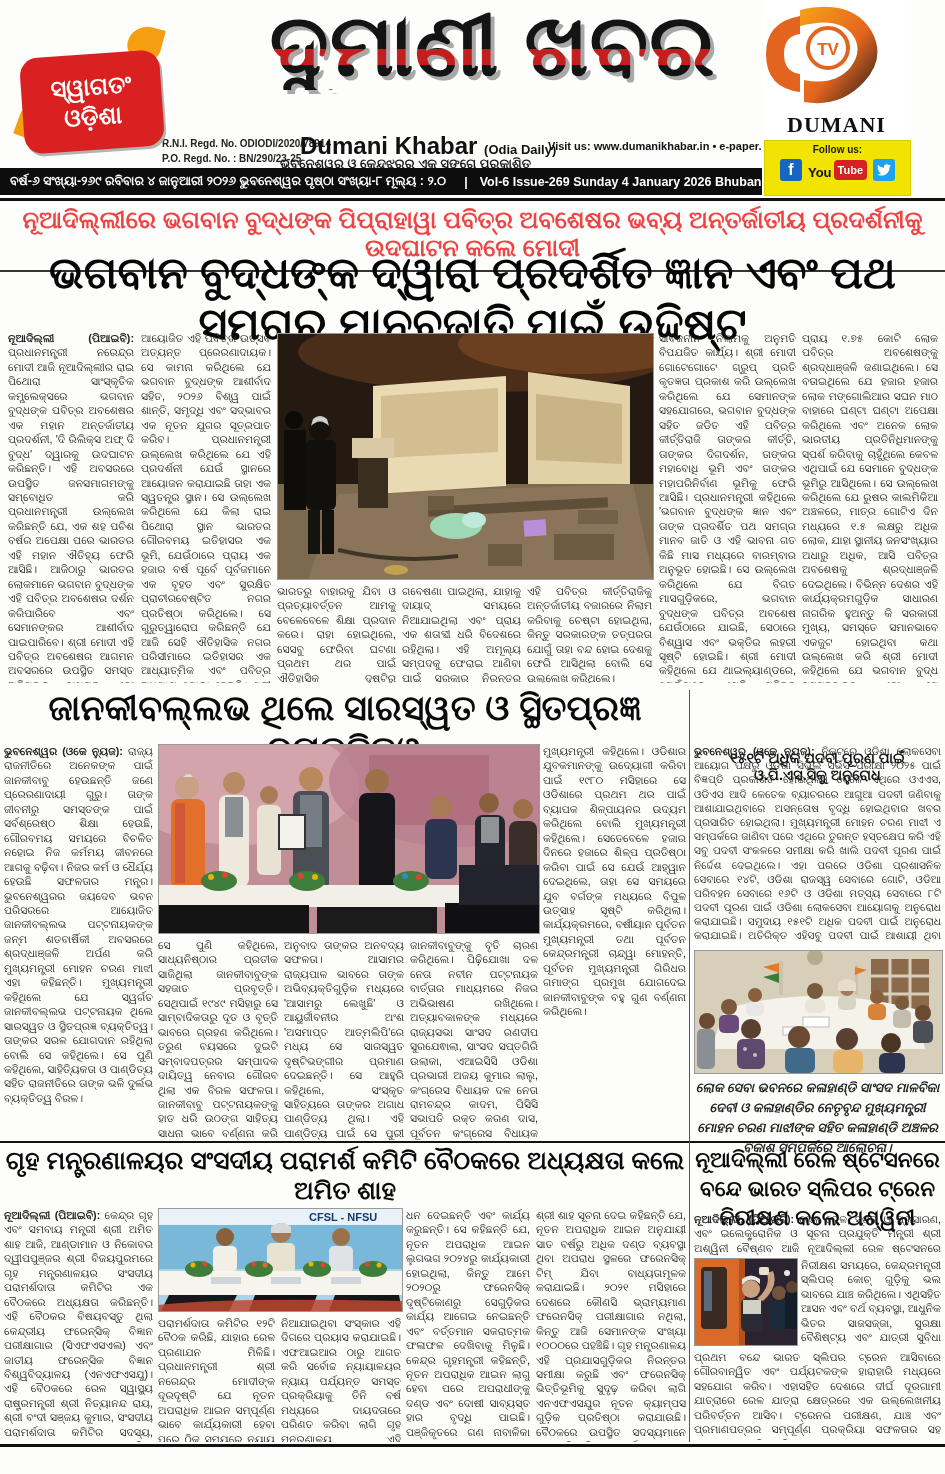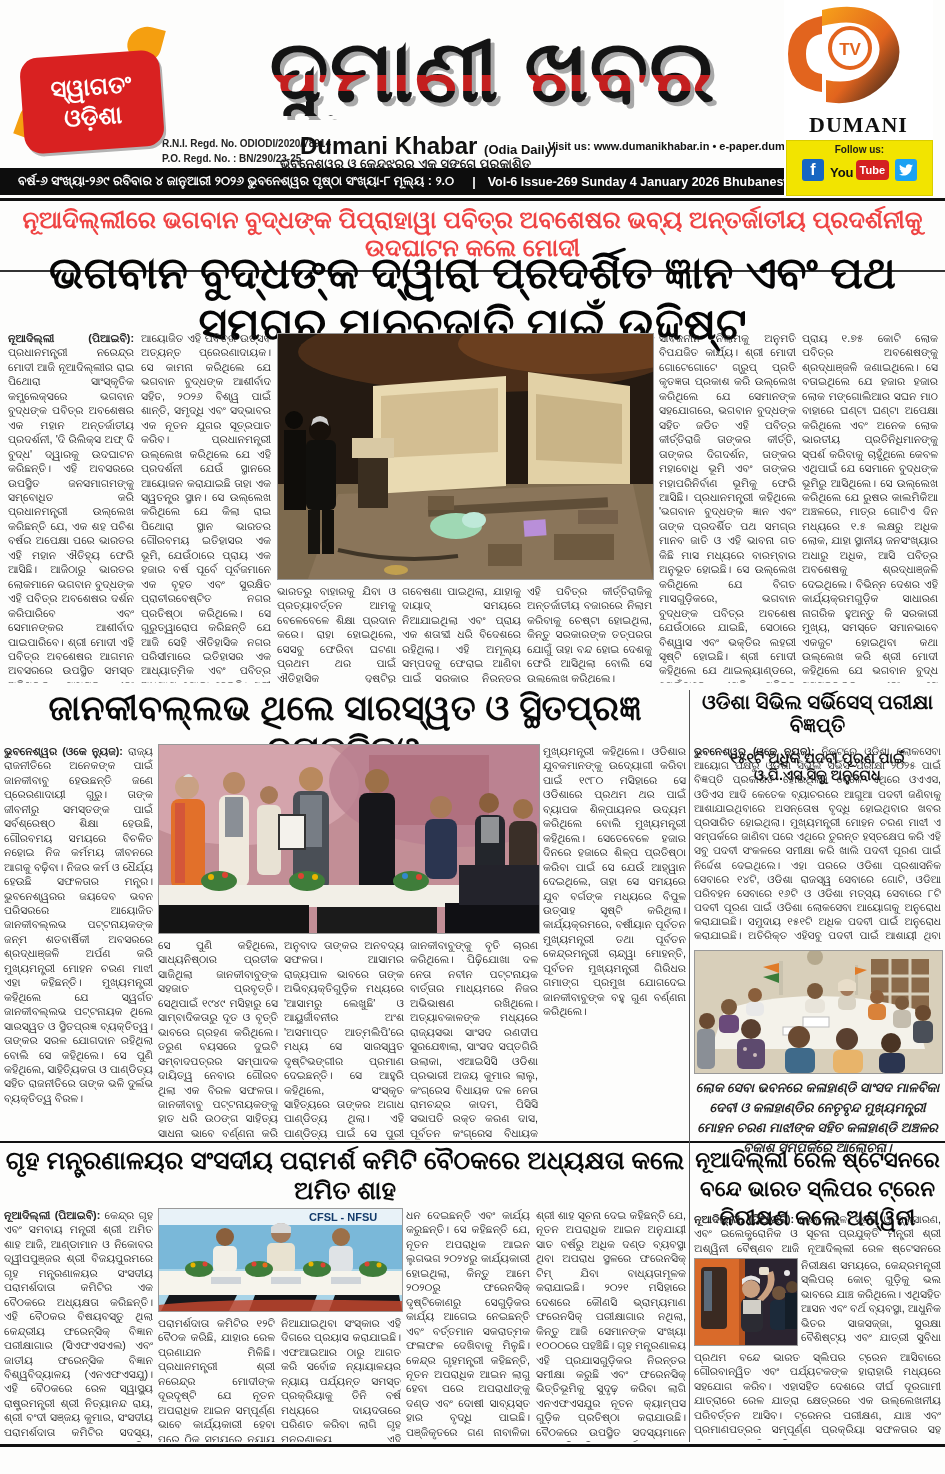--- a/index.html
+++ b/index.html
@@ -9,35 +9,35 @@
   .col{position:absolute;overflow:hidden;text-align:justify;font-size:10.8px;line-height:1.34;color:#222;}
   .dl{font-weight:bold;}
   .rule{position:absolute;background:#111;}
   
   .badge{position:absolute;left:22px;top:34px;width:140px;height:96px;background:#d92121;
          border-radius:18px;transform:rotate(-4deg);box-shadow:2px 3px 0 #b3b3b3;
          display:flex;flex-direction:column;align-items:center;justify-content:center;z-index:3;}
   .badge div{color:#fff;font-weight:bold;font-size:24px;line-height:1.25;}
   .flame{position:absolute;width:34px;height:34px;background:#f59f10;border-radius:80% 0 55% 55%;}
   .regs{position:absolute;left:162px;top:136px;font-size:10px;font-weight:bold;color:#222;line-height:1.5;}
-  .mast{position:absolute;left:200px;top:26px;width:585px;text-align:center;
+  .mast{position:absolute;left:200px;top:0;width:585px;text-align:center;
         font-size:86px;font-weight:900;letter-spacing:1px;line-height:1.05;
         background:linear-gradient(180deg,#141414 55%,#c41f1f 55%,#c41f1f 72%,#141414 72%);
         -webkit-background-clip:text;background-clip:text;color:transparent;
         text-shadow:none;filter:drop-shadow(4px 4px 0 #a8a8a8);white-space:nowrap;}
   .mast-en{position:absolute;left:300px;top:132px;font-size:24px;font-weight:bold;color:#111;white-space:nowrap;}
   .mast-en small{font-size:13px;font-weight:bold;}
   .visit{position:absolute;left:548px;top:140px;font-size:11px;font-weight:bold;color:#111;white-space:nowrap;}
   .pub{position:absolute;left:280px;top:156px;width:310px;text-align:left;font-size:13px;font-weight:bold;color:#1a1a1a;}
   .datebar{position:absolute;left:0;top:168px;width:796px;height:27px;background:#0d0d0d;color:#fff;
            display:flex;align-items:center;font-weight:bold;font-size:12.5px;}
-  .datebar .lft{padding-left:18px;white-space:nowrap;}
+  .datebar .lft{padding-left:10px;white-space:nowrap;}
   .datebar .sep{margin:0 12px 0 18px;color:#fff;}
   .datebar .rgt{white-space:nowrap;}
-  .tvzone{position:absolute;left:784px;top:0;width:149px;height:196px;background:#fff;}
+  .tvzone{position:absolute;left:762px;top:0;width:149px;height:196px;background:#fff;}
   .tvname{position:absolute;left:0;top:112px;width:149px;text-align:center;
           font-family:"Liberation Serif","DejaVu Serif",serif;font-weight:bold;font-size:22px;letter-spacing:1px;color:#111;}
   .follow{position:absolute;left:2px;top:140px;width:145px;height:54px;background:#f2e400;border:1px solid #d9cd00;}
   .follow .ft{font-size:10px;font-weight:bold;text-align:center;margin-top:3px;}
   .icons{display:flex;justify-content:center;align-items:center;gap:6px;margin-top:4px;}
   .fb{width:22px;height:22px;background:#1766c2;color:#fff;font-weight:bold;font-size:16px;
       display:flex;align-items:center;justify-content:center;border-radius:3px;}
   .yt{display:flex;align-items:flex-end;gap:2px;font-weight:bold;}
   .yt .you{font-size:13px;color:#111;}
   .yt .tube{background:#d42121;color:#fff;font-size:11px;padding:4px 4px;border-radius:4px;}
@@ -234,21 +234,20 @@
       <rect x="300" y="120" width="80" height="40" fill="#23232b"></rect>
     </svg>
   </div>
 
   <div class="col" style="left:543px;top:744px;width:143px;height:396px;">ମୁଖ୍ୟମନ୍ତ୍ରୀ କହିଥିଲେ। ଓଡିଶାର ଯୁବକମାନଙ୍କୁ ଉଦ୍ୟୋଗୀ କରିବା ପାଇଁ ୧୯୮୦ ମସିହାରେ ସେ ଓଡିଶାରେ ପ୍ରଥମ ଥର ପାଇଁ ବ୍ୟାପକ ଶିଳ୍ପାୟନର ଉଦ୍ୟମ କରିଥିଲେ ବୋଲି ମୁଖ୍ୟମନ୍ତ୍ରୀ କହିଥିଲେ। ସେତେବେଳେ ହଜାର ଦିନରେ ହଜାରେ ଶିଳ୍ପ ପ୍ରତିଷ୍ଠା କରିବା ପାଇଁ ସେ ଯେଉଁ ଆହ୍ୱାନ ଦେଇଥିଲେ, ତାହା ସେ ସମୟରେ ଯୁବ ବର୍ଗଙ୍କ ମଧ୍ୟରେ ବିପୁଳ ଉତ୍ସାହ ସୃଷ୍ଟି କରିଥିଲା। କାର୍ଯ୍ୟକ୍ରମରେ, ବର୍ଷୀୟାନ ପୂର୍ବତନ ମୁଖ୍ୟମନ୍ତ୍ରୀ ତଥା ପୂର୍ବତନ କେନ୍ଦ୍ରମନ୍ତ୍ରୀ ଚାନ୍ଦ୍ୱା ମୋହନ୍ତି, ପୂର୍ବତନ ମୁଖ୍ୟମନ୍ତ୍ରୀ ଗିରିଧର ଗମାଙ୍ଗ ପ୍ରମୁଖ ଯୋଗଦେଇ ଜାନକୀବାବୁଙ୍କ ବହୁ ଗୁଣ ବର୍ଣ୍ଣନା କରିଥିଲେ।</div>
 
   <div class="col" style="left:158px;top:938px;width:120px;height:202px;">ସେ ପୁଣି କହିଥିଲେ, ସାଧ୍ୟନିଷ୍ଠାର ପ୍ରତୀକ ସାଜିଥିଲା ଜାନକୀବାବୁଙ୍କ ସହଜାତ ପ୍ରବୃତ୍ତି। ସେଥିପାଇଁ ୧୯୪୯ ମସିହାରୁ ସେ ସାମ୍ବାଦିକତାରୁ ଦୂତ ଓ ବୃତ୍ତି ଭାବରେ ଗ୍ରହଣ କରିଥିଲେ। ତରୁଣ ବୟସରେ ଦୁଇଟି ସମ୍ବାଦପତ୍ରର ସମ୍ପାଦକ ଦାୟିତ୍ୱ ନେବାର ଗୌରବ ଥିଲା ଏକ ବିରଳ ସଫଳତା। ଜାନକୀବାବୁ ପଟ୍ଟନାୟକଙ୍କୁ ହାତ ଧରି ଉଠଙ୍ଗ ସାହିତ୍ୟ ସାଧନା ଭାବେ ବର୍ଣ୍ଣନା କରି ମୁଖ୍ୟମନ୍ତ୍ରୀ କହିଥିଲେ ଯେ, ୧୯୫୬ ମସିହାରେ ଜାନକୀ ବାବୁ ଲେଖିଥିବା 'ଗୌରବ ଦ୍ୱହ' ପୁସ୍ତକଟି ପ୍ରଥମ ପୁରସ୍କୃତ ସାହିତ୍ୟିକ କୃତି। ପରେ ସେ ରାମାୟଣ, ମହାଭାରତ ଓ ଶ୍ରୀମଦ୍ ଭାଗବତର ଓଡ଼ିଆ ଅନୁବାଦ କରିଥିଲେ। କବି ଭର୍ତ୍ତୃହରିଙ୍କ ଲିଖିତ 'ଶୃଙ୍ଗାର ଶତକ', 'ନୀତି ଶତକ' ଓ 'ବୈରାଗ୍ୟ ଶତକ'ର</div>
   <div class="col" style="left:284px;top:938px;width:120px;height:202px;">ଅନୁବାଦ ତାଙ୍କର ଅନବଦ୍ୟ ସଫଳତା। ଆସାମର ରାଜ୍ୟପାଳ ଭାବରେ ତାଙ୍କ ଅଭିବ୍ୟକ୍ତିଗୁଡ଼ିକ ମଧ୍ୟରେ 'ଆସାମରୁ ଲେଖୁଛି' ଓ ଆୟୁର୍ଜୀବନୀର ଅଂଶ 'ଅସମାପ୍ତ ଆତ୍ମଲିପି'ରେ ମଧ୍ୟ ସେ ସାରସ୍ୱତ ଦୃଷ୍ଟିଭଙ୍ଗୀର ପ୍ରମାଣ ଦେଇଛନ୍ତି। ସେ ଆହୁରି କହିଥିଲେ, ସଂସ୍କୃତ ସାହିତ୍ୟରେ ତାଙ୍କର ଅଗାଧ ପାଣ୍ଡିତ୍ୟ ଥିଲା। ଏହି ପାଣ୍ଡିତ୍ୟ ପାଇଁ ସେ ପୁରୀ ଶ୍ରୀଜଗନ୍ନାଥ ସଂସ୍କୃତ ବିଶ୍ୱବିଦ୍ୟାଳୟରୁ ପ୍ରଜ୍ଞାନ ଦାକ୍ଷ୍ୟତି ଓ ତିରୁପତି ରାଷ୍ଟ୍ରୀୟ ସଂସ୍କୃତ ସଂସ୍ଥାରୁ ଡି. ଲିଟ ଉପାଧି ଲାଭ କରିଥିଲେ। ଜୀବନର ଶେଷ ପର୍ଯ୍ୟନ୍ତ ସେ ତିରୁପତି ସଂସ୍କୃତ ବିଶ୍ୱବିଦ୍ୟାଳୟର କୁଳାଧିପତି ହିସାବରେ ପୂର୍ଣ୍ଣକାଳ ଦାୟିତ୍ୱ ନିର୍ବାହ କରିଥିଲେ। ଭାଷା, ସାହିତ୍ୟ ଓ ସଂସ୍କୃତି କ୍ଷେତ୍ରରେ ବହୁବିଧ କାର୍ଯ୍ୟ କରି ସେ ଓଡ଼ିଆ ଭାଷା ସାହିତ୍ୟର ପ୍ରଚାର ପ୍ରସାର ପାଇଁ ସକ୍ରିୟ ଯୋଗଦାନ କରିଛନ୍ତି। ଜାନକୀବାବୁଙ୍କ ଥିଲେ</div>
   <div class="col" style="left:410px;top:938px;width:128px;height:202px;">ଜାନକୀବାବୁଙ୍କୁ ବୃତି ଚାରଣ କରିଥିଲେ। ପିଢ଼ିଯୋଖା ଦଳ ନେତା ନବୀନ ପଟ୍ଟନାୟକ ବାର୍ତ୍ତାର ମାଧ୍ୟମରେ ନିଜର ଅଭିଭାଷଣ ରଖିଥିଲେ। ଅତ୍ୟାବକାଳଙ୍କ ମଧ୍ୟରେ ରାଜ୍ୟସଭା ସାଂସଦ ରଣଦୀପ ସୁରଯେଵାଲା, ସାଂସଦ ସପ୍ତଗିରି ଉଲାକା, ଏଆଇସିସି ଓଡିଶା ପ୍ରଭାରୀ ଅଜୟ କୁମାର ଲାଲୁ, କଂଗ୍ରେସ ବିଧାୟକ ଦଳ ନେତା ରାମଚନ୍ଦ୍ର କାଦମ, ପିସିସି ସଭାପତି ରକ୍ତ କରଣ ଦାସ, ପୂର୍ବତନ କଂଗ୍ରେସ ବିଧାୟକ ଦଳ ନେତା ନରସିଂହ ମିଶ୍ର, ଜାନକୀବାବୁଙ୍କ ପଟ୍ଟନାୟକ ଶତ ବାର୍ଷିକୀ କମିଟିର ସଭାପତି ତଥା ପୂର୍ବତନ ମନ୍ତ୍ରୀ ନିରଞ୍ଜନ ପଟ୍ଟନାୟକ, ତିରୁପତି ସଂସ୍କୃତ ବିଶ୍ୱବିଦ୍ୟାଳୟର ପୂର୍ବତନ କୁଳପତି ହରେକୃଷ୍ଣ ଶତପଥୀ ପ୍ରମୁଖ ଜାନକୀବାବୁଙ୍କ ପଟ୍ଟନାୟକଙ୍କ ବହୁ ଗୁଣ ବର୍ଣ୍ଣନା କରିଥିଲେ।</div>
 
-  <div class="h2" style="left:694px;top:691px;width:247px;font-size:20px;">ଓଡିଶା ସିଭିଲ ସର୍ଭିସେସ୍ ପରୀକ୍ଷା ବିଜ୍ଞପ୍ତି</div>
   <div class="subhead" style="left:694px;top:750px;width:247px;font-size:14.5px;">୧୫୧ଟି ଅଧିକ ପଦବୀ ପୂରଣ ପାଇଁ ଓ.ପି.ଏସ.ସିକୁ ଅନୁରୋଧ</div>
 
   <div class="col" style="left:694px;top:744px;width:247px;height:202px;font-size:10.6px;">
     <span class="dl">ଭୁବନେଶ୍ୱର (ଓକେ ନ୍ୟୁଜ):</span> <span>ନିକଟରେ ଓଡିଶା ଲୋକସେବା ଆୟୋଗ ପକ୍ଷରୁ ଓଡିଶା ସିଭିଲ ସର୍ଭିସ ପରୀକ୍ଷା ୨୦୨୫ ପାଇଁ ବିଜ୍ଞପ୍ତି ପ୍ରକାଶିତ ହୋଇଥିଲା। ବେଳେ ଏଥିରେ ଓଏଏସ, ଓଡିଏସ ଆଦି କେତେକ ବ୍ୟାଚରରେ ଆଗୁଆ ପଦବୀ ଜଣିବାକୁ ଆଶାଯାଇଥିବାରେ ଅସନ୍ତୋଷ ବୃଦ୍ଧି ହୋଇଥିବାର ଖବର ପ୍ରସାରିତ ହୋଇଥିଲା। ମୁଖ୍ୟମନ୍ତ୍ରୀ ମୋହନ ଚରଣ ମାଝୀ ଏ ସମ୍ପର୍କରେ ଜାଣିବା ପରେ ଏଥିରେ ତୁରନ୍ତ ହସ୍ତକ୍ଷେପ କରି ଏହି ସବୁ ପଦବୀ ସଂକଳରେ ସମୀକ୍ଷା କରି ଖାଲି ପଦବୀ ପୂରଣ ପାଇଁ ନିର୍ଦ୍ଦେଶ ଦେଇଥିଲେ। ଏହା ପରରେ ଓଡିଶା ପ୍ରଶାସନିକ ସେବାରେ ୧୪ଟି, ଓଡିଶା ରାଜସ୍ୱ ସେବାରେ ଗୋଟି, ଓଡିଆ ପରିବହନ ସେବାରେ ୧୬ଟି ଓ ଓଡିଶା ମତ୍ସ୍ୟ ସେବାରେ ୮ଟି ପଦବୀ ପୂରଣ ପାଇଁ ଓଡିଶା ଲୋକସେବା ଆୟୋଗକୁ ଅନୁରୋଧ କରାଯାଇଛି। ସମୁଦାୟ ୧୫୧ଟି ଅଧିକ ପଦବୀ ପାଇଁ ଅନୁରୋଧ କରାଯାଇଛି। ଅତିରିକ୍ତ ଏହିସବୁ ପଦବୀ ପାଇଁ ଆଶାୟୀ ଥିବା ଅନେକ ଯୁବକ ଯୁବତୀ ପରୀକ୍ଷା ଦେଇ ସେମାନଙ୍କ ଲକ୍ଷ୍ୟରେ ସଫଳତା ହାସଲ କରି ପାରିବେ। ମୁଖ୍ୟମନ୍ତ୍ରୀ କହିଛନ୍ତି ଯେ ରାଜ୍ୟ ସରକାର ନିଯୁକ୍ତି କ୍ଷେତ୍ରକୁ ସର୍ବାଧିକ ଗୁରୁତ୍ୱ ଆୟୋଗ କରୁଛନ୍ତି ଏବଂ ଗତ ୧୮ ମାସରେ ପ୍ରାୟ ୪୦ ହଜାର ସରକାରୀ ପଦବୀ ପୂରଣ ହୋଇସାରିଛି। ନିର୍ଦ୍ଧାରିତ ସମୟସୀମା ମଧ୍ୟ ବିଭିନ୍ନ ଆୟୋଗ ଦ୍ୱାରା ଯେଉଁ ପରୀକ୍ଷା କରାଯିବ, ବିଜ୍ଞପ୍ତି ପ୍ରକାଶ ପର୍ଯ୍ୟାୟରେ ପଦବୀ ଖାଲିଥିବା ସବୁ ପୂରଣ କରିବା ପାଇଁ ଆୟୋଗ ଗୁଡିକୁ ସୁପାରିସ କରିବାକୁ ମୁଖ୍ୟମନ୍ତ୍ରୀ ସଂଶ୍ଳିଷ୍ଟ ବିଭାଗକୁ ନିର୍ଦ୍ଦେଶ ଦେଇଛନ୍ତି।</span>
   </div>
 
   <div class="photo" style="left:694px;top:950px;width:247px;height:122px;">
     <svg width="247" height="122" viewBox="0 0 247 122">
       <rect width="247" height="122" fill="#d8cfba"></rect>
       <rect x="176" y="8" width="58" height="52" fill="#8a6a4a"></rect>

